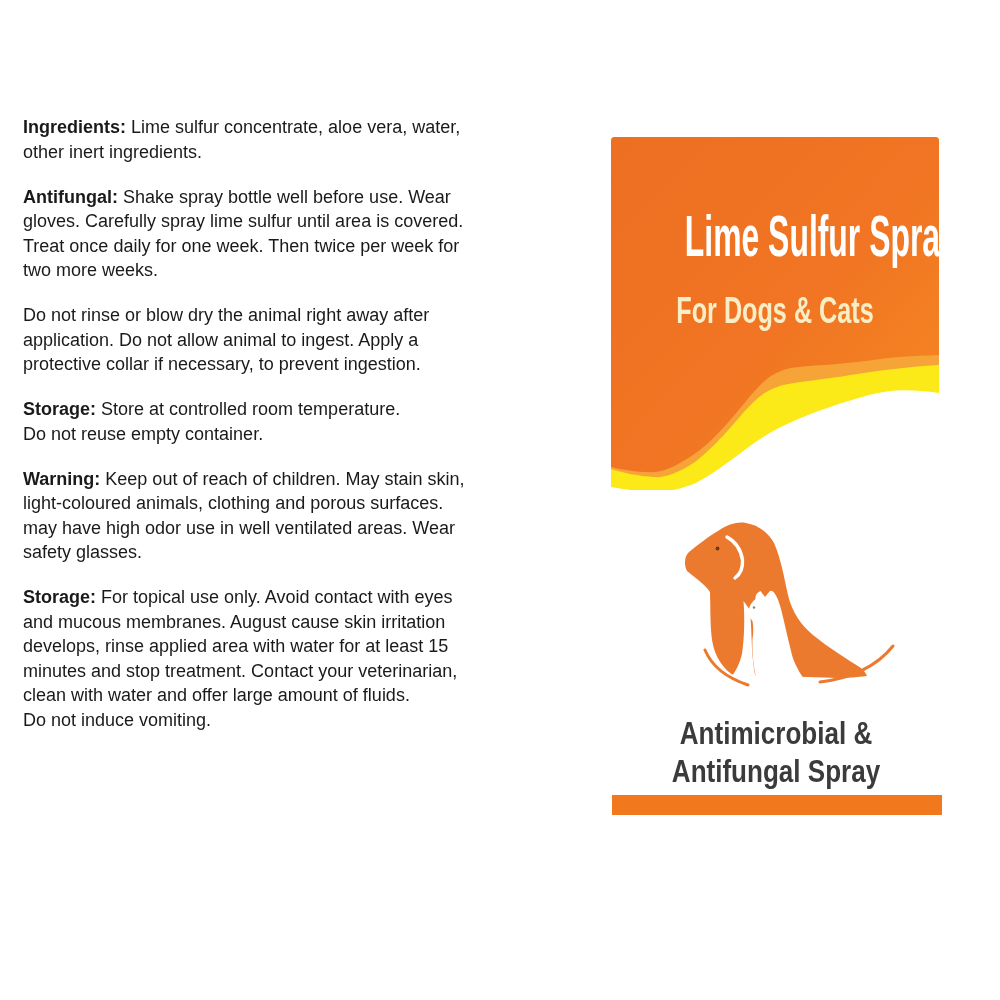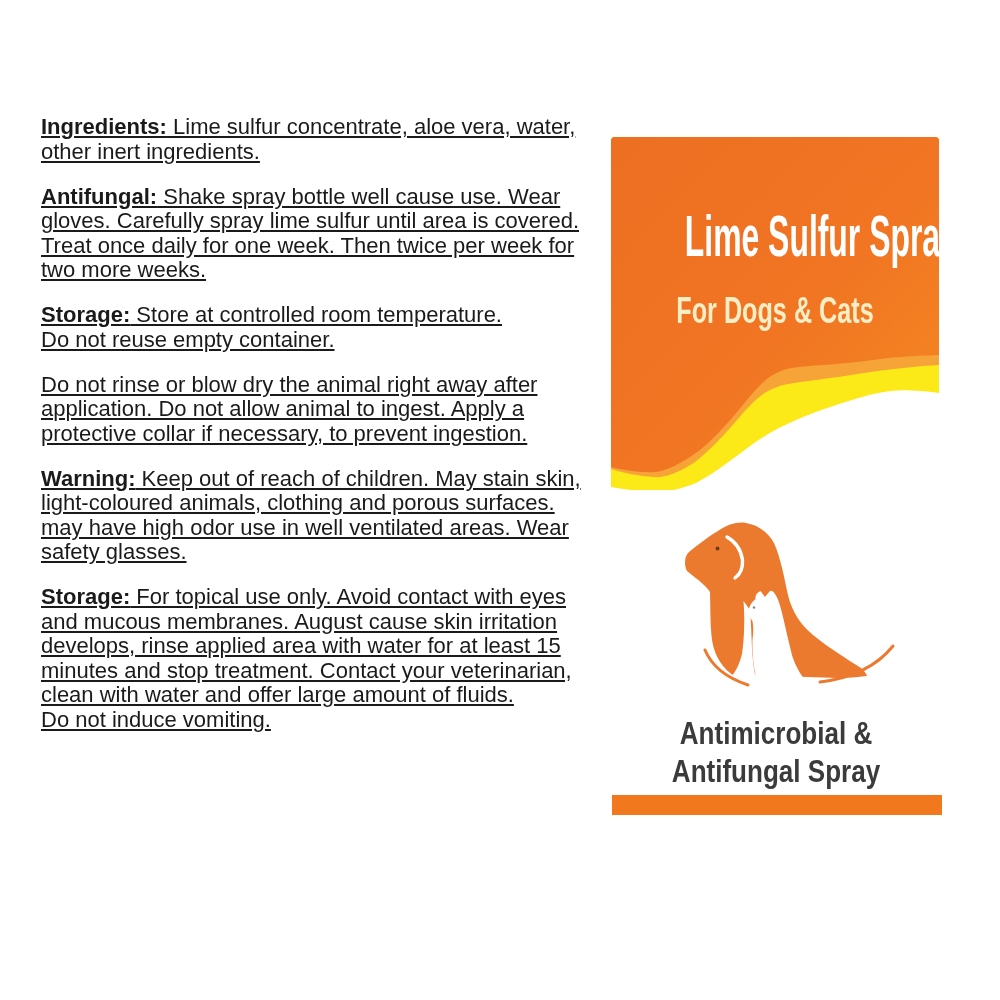--- a/index.html
+++ b/index.html
@@ -3,22 +3,22 @@
 <meta charset="utf-8">
 <style>
   html,body{margin:0;padding:0;}
   body{
     width:1000px;height:1000px;position:relative;overflow:hidden;
     background:#ffffff;
     font-family:"Liberation Sans","DejaVu Sans",sans-serif;
   }
   
   .info-col{
-    position:absolute;left:41px;top:115px;width:565px;
-    font-size:22px;line-height:24.5px;color:var(--text,#1a1a1a);text-decoration:underline;
+    position:absolute;left:23px;top:115px;width:565px;
+    font-size:18px;line-height:24.5px;color:var(--text,#1a1a1a);
   }
   .info-col p{margin:0 0 20.5px 0;}
   .info-col b{font-weight:bold;}
   .info-col .body{white-space:pre-line;}
   
   .label-card{
     position:absolute;left:611px;top:137px;width:328px;height:353px;
     border-radius:4px;overflow:hidden;
   }
   .label-card svg{position:absolute;left:0;top:0;width:100%;height:100%;display:block;}
@@ -53,29 +53,29 @@
   }
 </style>
 </head>
 <body>
 
 <main>
 
   <section class="info-col">
     <p><b>Ingredients:</b><span class="body"> Lime sulfur concentrate, aloe vera, water,
 other inert ingredients.</span></p>
-    <p><b>Antifungal:</b><span class="body"> Shake spray bottle well cause use. Wear
+    <p><b>Antifungal:</b><span class="body"> Shake spray bottle well before use. Wear
 gloves. Carefully spray lime sulfur until area is covered.
 Treat once daily for one week. Then twice per week for
 two more weeks.</span></p>
-    <p><b>Storage:</b><span class="body"> Store at controlled room temperature.
-Do not reuse empty container.</span></p>
     <p><b></b><span class="body">Do not rinse or blow dry the animal right away after
 application. Do not allow animal to ingest. Apply a
 protective collar if necessary, to prevent ingestion.</span></p>
+    <p><b>Storage:</b><span class="body"> Store at controlled room temperature.
+Do not reuse empty container.</span></p>
     <p><b>Warning:</b><span class="body"> Keep out of reach of children. May stain skin,
 light-coloured animals, clothing and porous surfaces.
 may have high odor use in well ventilated areas. Wear
 safety glasses.</span></p>
     <p><b>Storage:</b><span class="body"> For topical use only. Avoid contact with eyes
 and mucous membranes. August cause skin irritation
 develops, rinse applied area with water for at least 15
 minutes and stop treatment. Contact your veterinarian,
 clean with water and offer large amount of fluids.
 Do not induce vomiting.</span></p>

